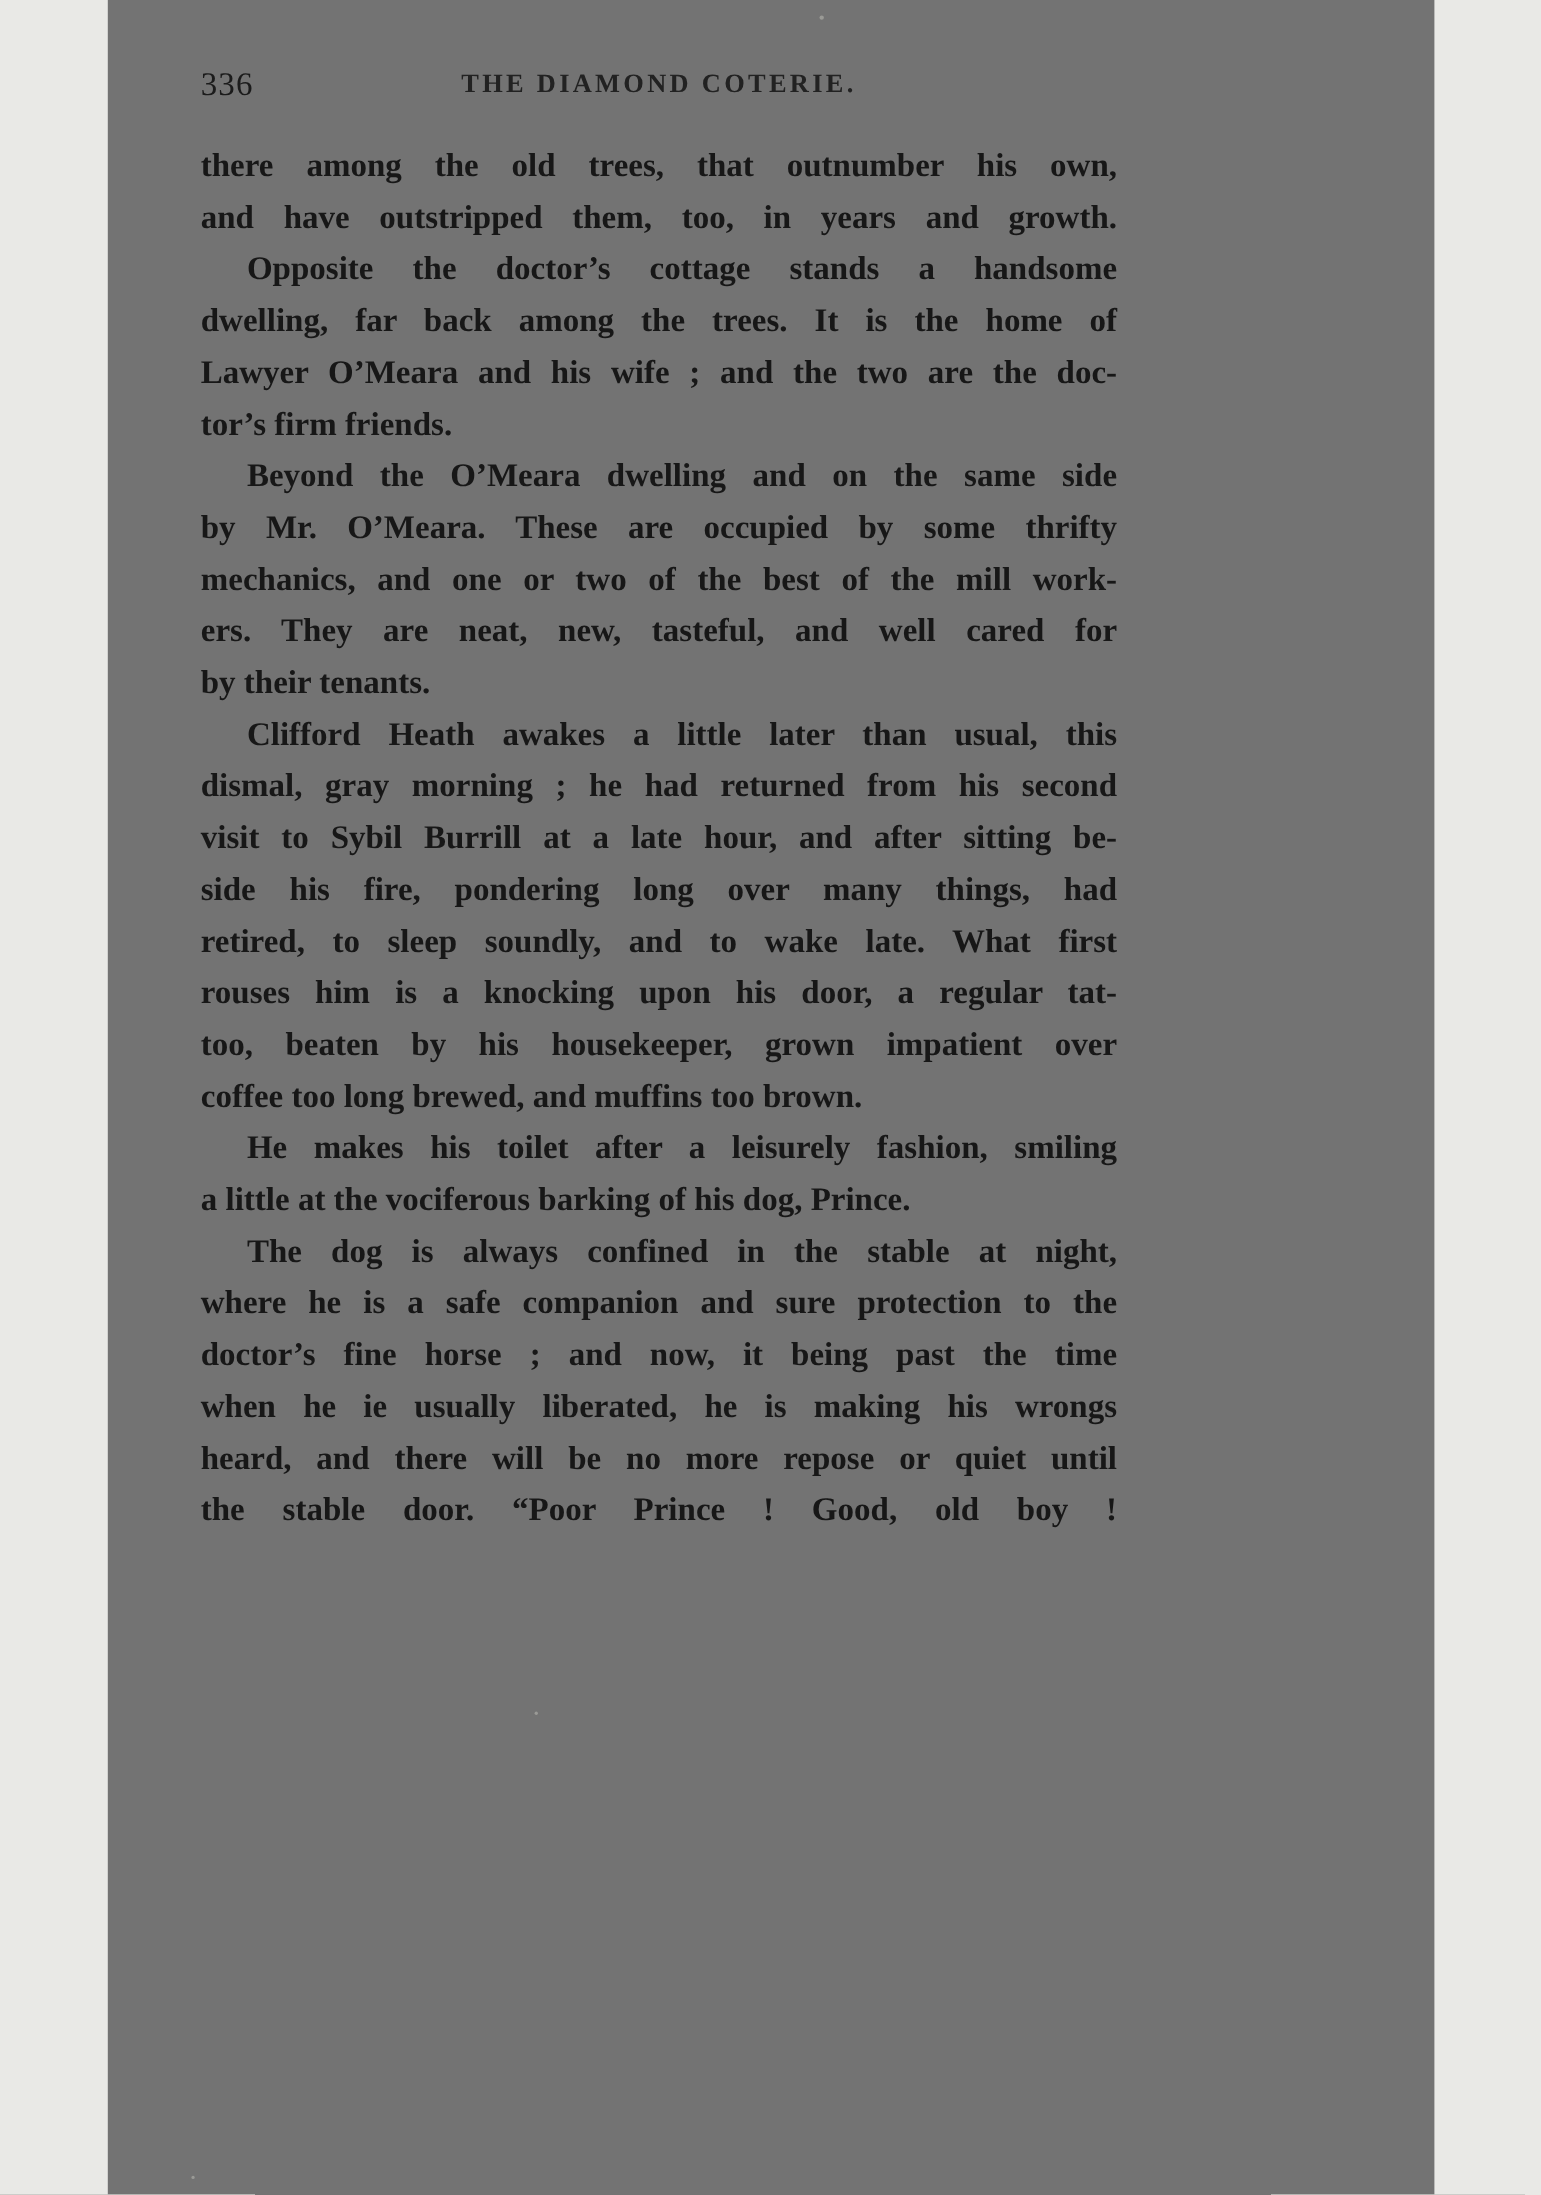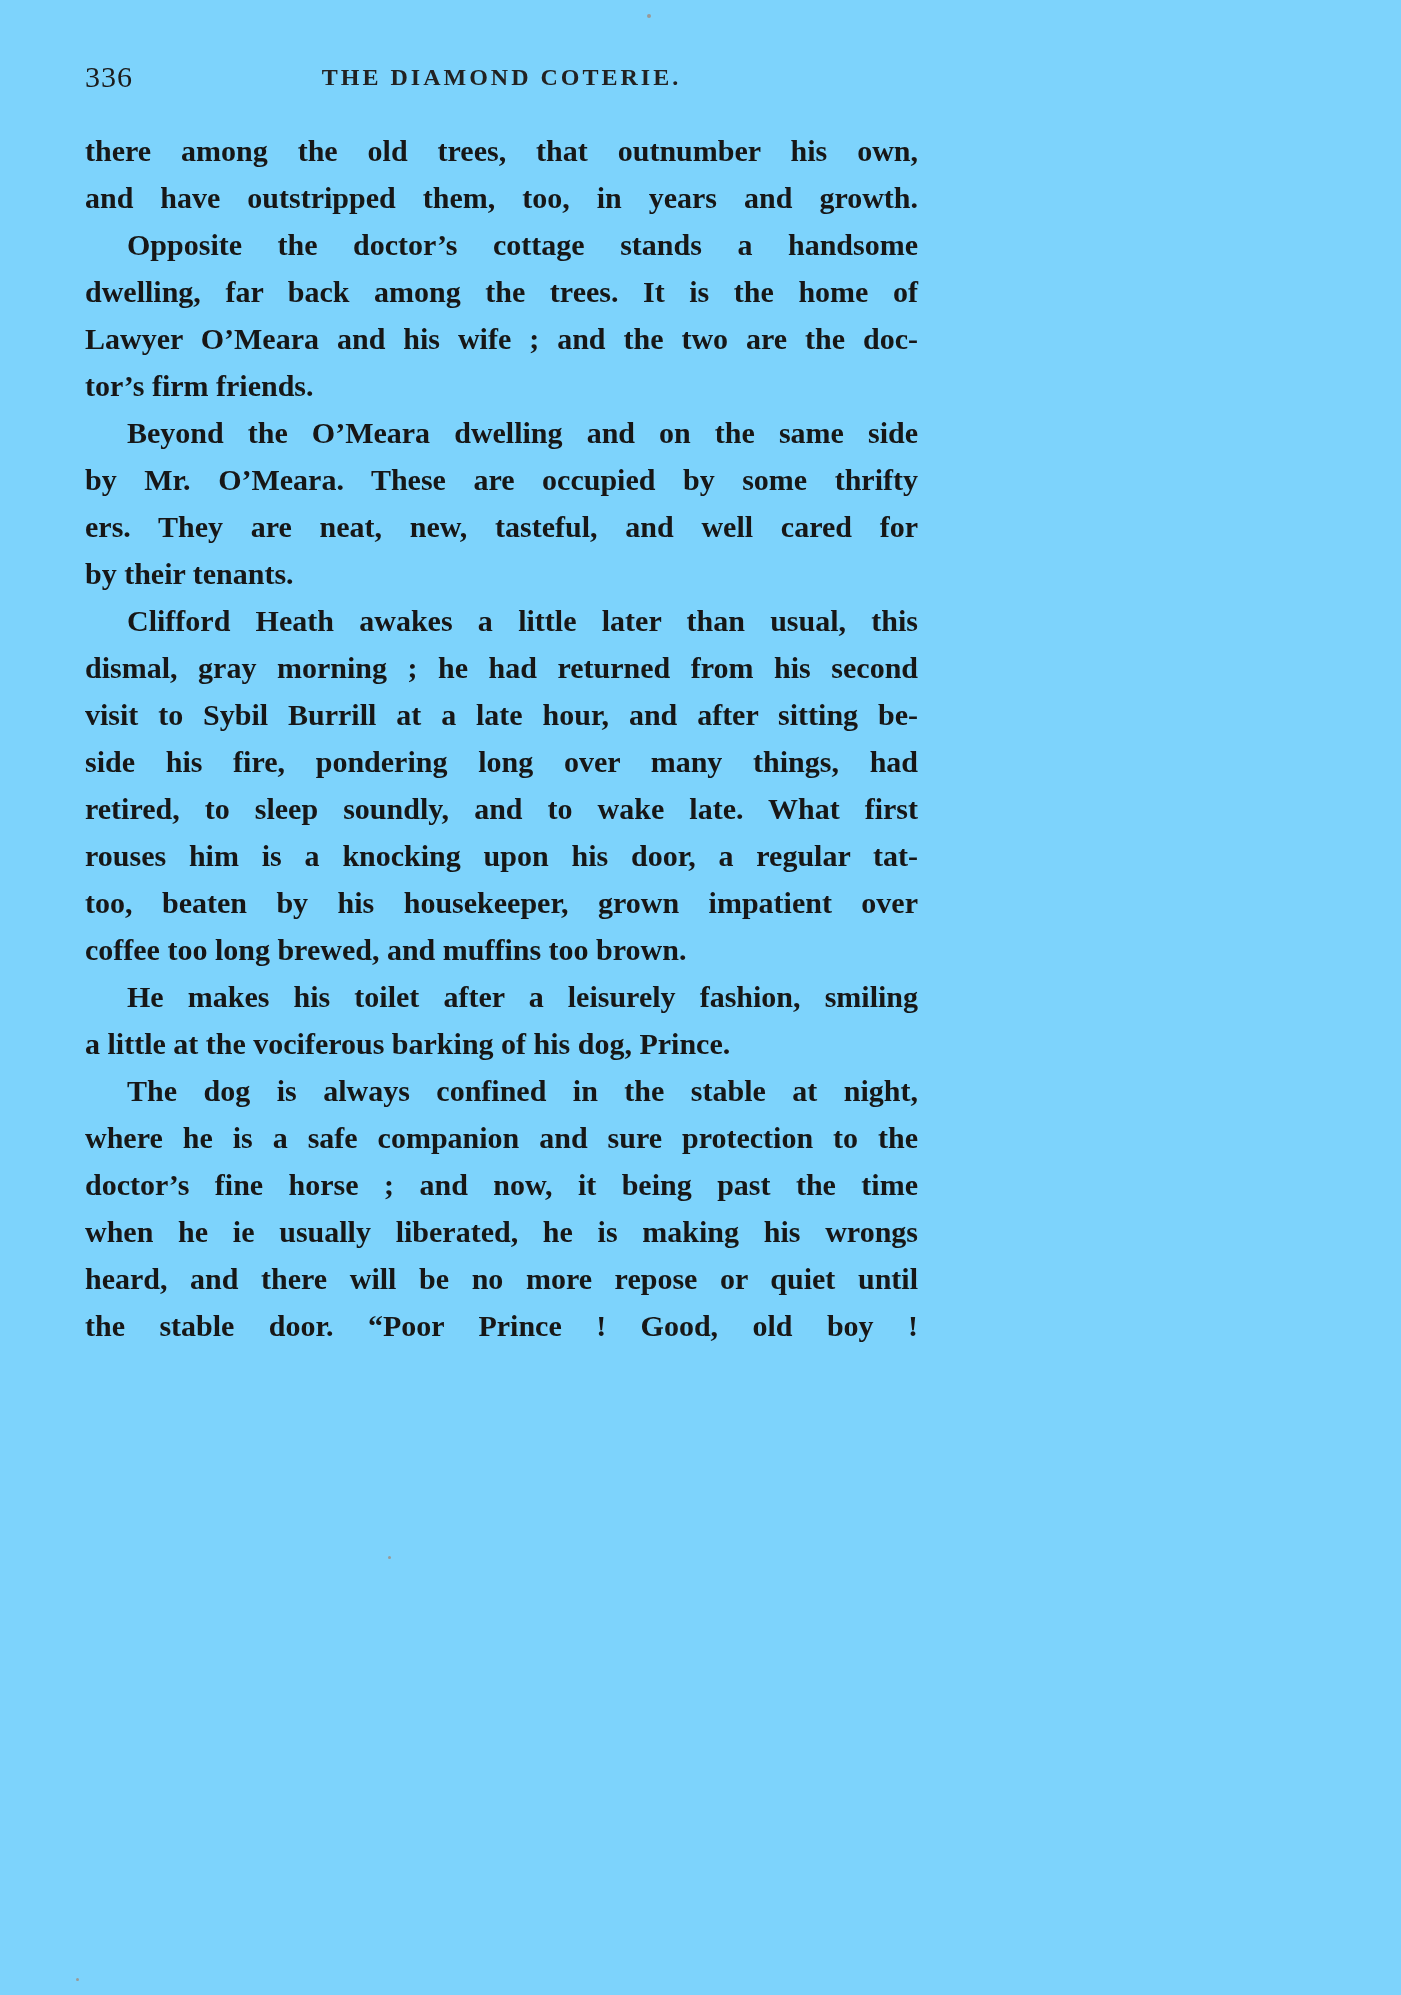--- a/index.html
+++ b/index.html
@@ -3,24 +3,24 @@
 <meta charset="utf-8">
 <style>
   html, body {
     margin: 0;
     padding: 0;
     background: #e9e9e6;
     font-family: "Liberation Serif", serif;
   }
   .page {
     position: relative;
-    width: 1401px;
+    width: 1206px;
     height: 1995px;
     margin: 0 auto;
-    background: #7dd3fc;
+    background: #737373;
     color: #1b1b1b;
     overflow: hidden;
   }
   .header-row {
     position: absolute;
     top: 58px;
     left: 85px;
     width: 833px;
     height: 40px;
   }
@@ -93,20 +93,21 @@
       </div>
       <div class="paragraph">
         <div class="line indent">Opposite the doctor’s cottage stands a handsome</div>
         <div class="line">dwelling, far back among the trees.  It is the home of</div>
         <div class="line">Lawyer O’Meara and his wife ; and the two are the doc-</div>
         <div class="line last">tor’s firm friends.</div>
       </div>
       <div class="paragraph">
         <div class="line indent">Beyond the O’Meara dwelling and on the same side</div>
         <div class="line">by Mr. O’Meara.  These are occupied by some thrifty</div>
+        <div class="line">mechanics, and one or two of the best of  the mill work-</div>
         <div class="line">ers.  They are neat, new, tasteful, and well cared for</div>
         <div class="line last">by their tenants.</div>
       </div>
       <div class="paragraph">
         <div class="line indent">Clifford Heath awakes a little later than usual, this</div>
         <div class="line">dismal, gray morning ; he had returned from his second</div>
         <div class="line">visit to Sybil Burrill at a late hour, and after sitting be-</div>
         <div class="line">side his fire, pondering long over many things, had</div>
         <div class="line">retired, to sleep soundly, and to wake late.  What first</div>
         <div class="line">rouses him is a knocking upon his door, a regular tat-</div>

